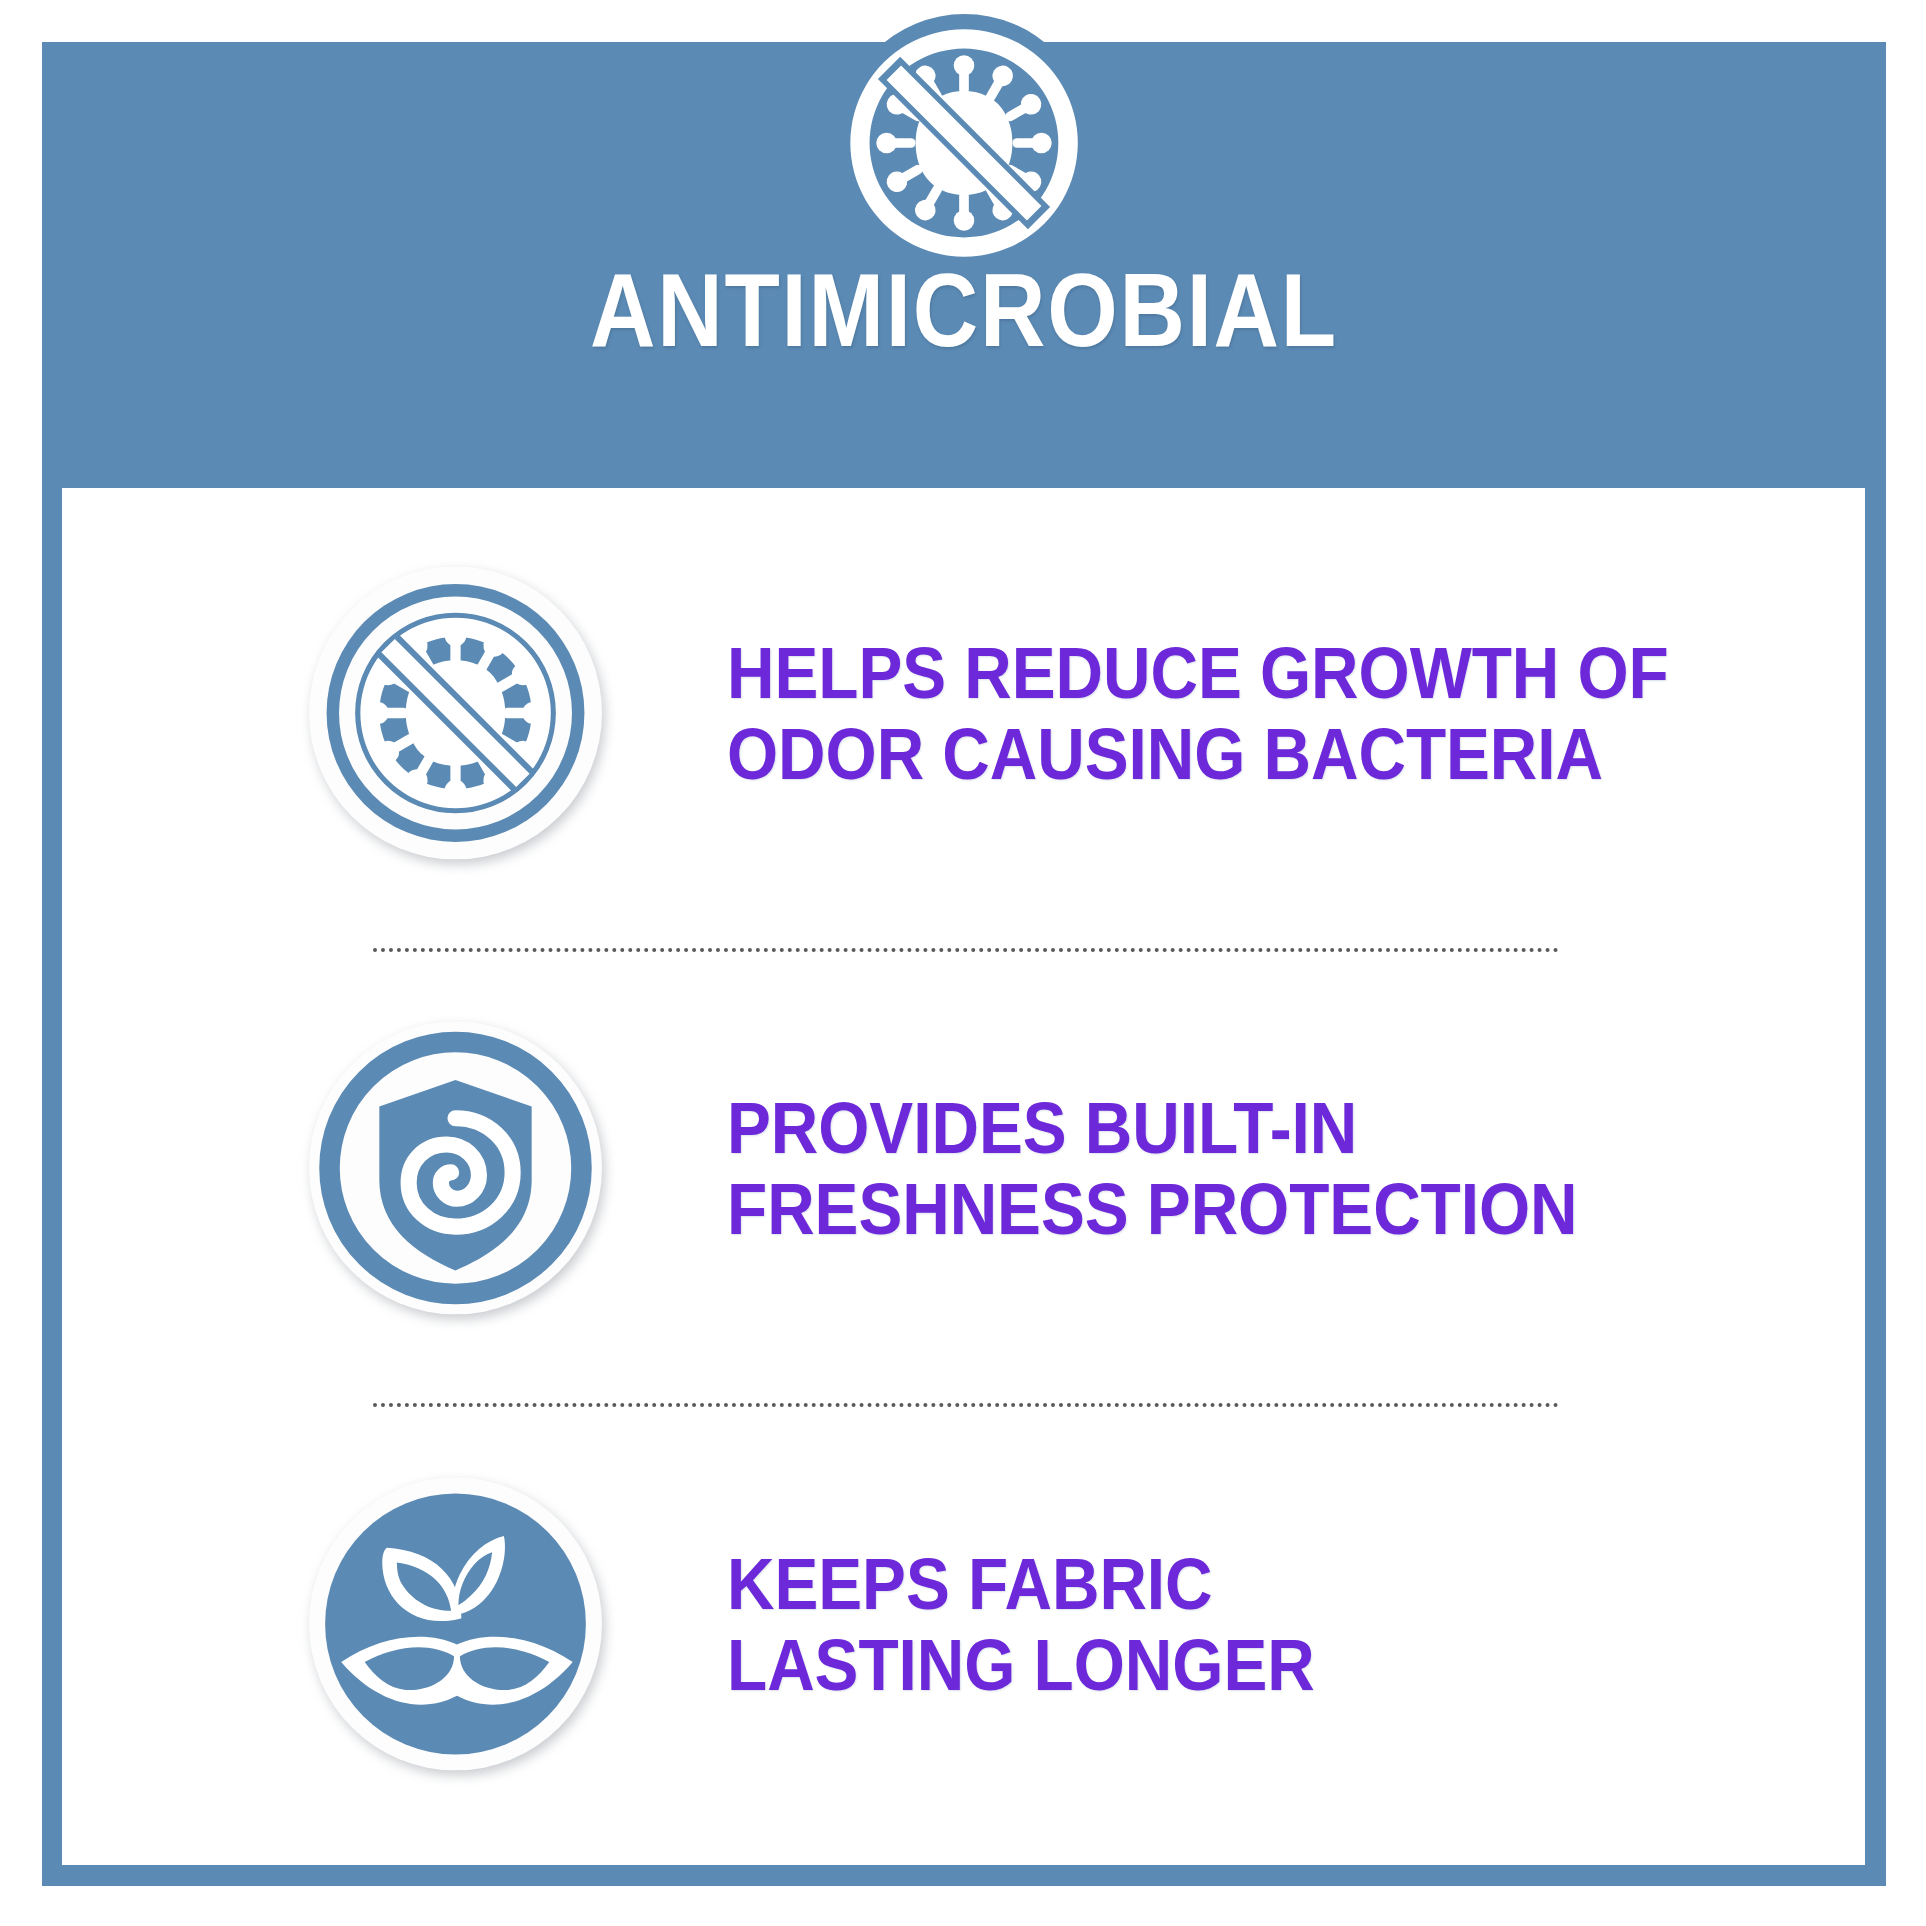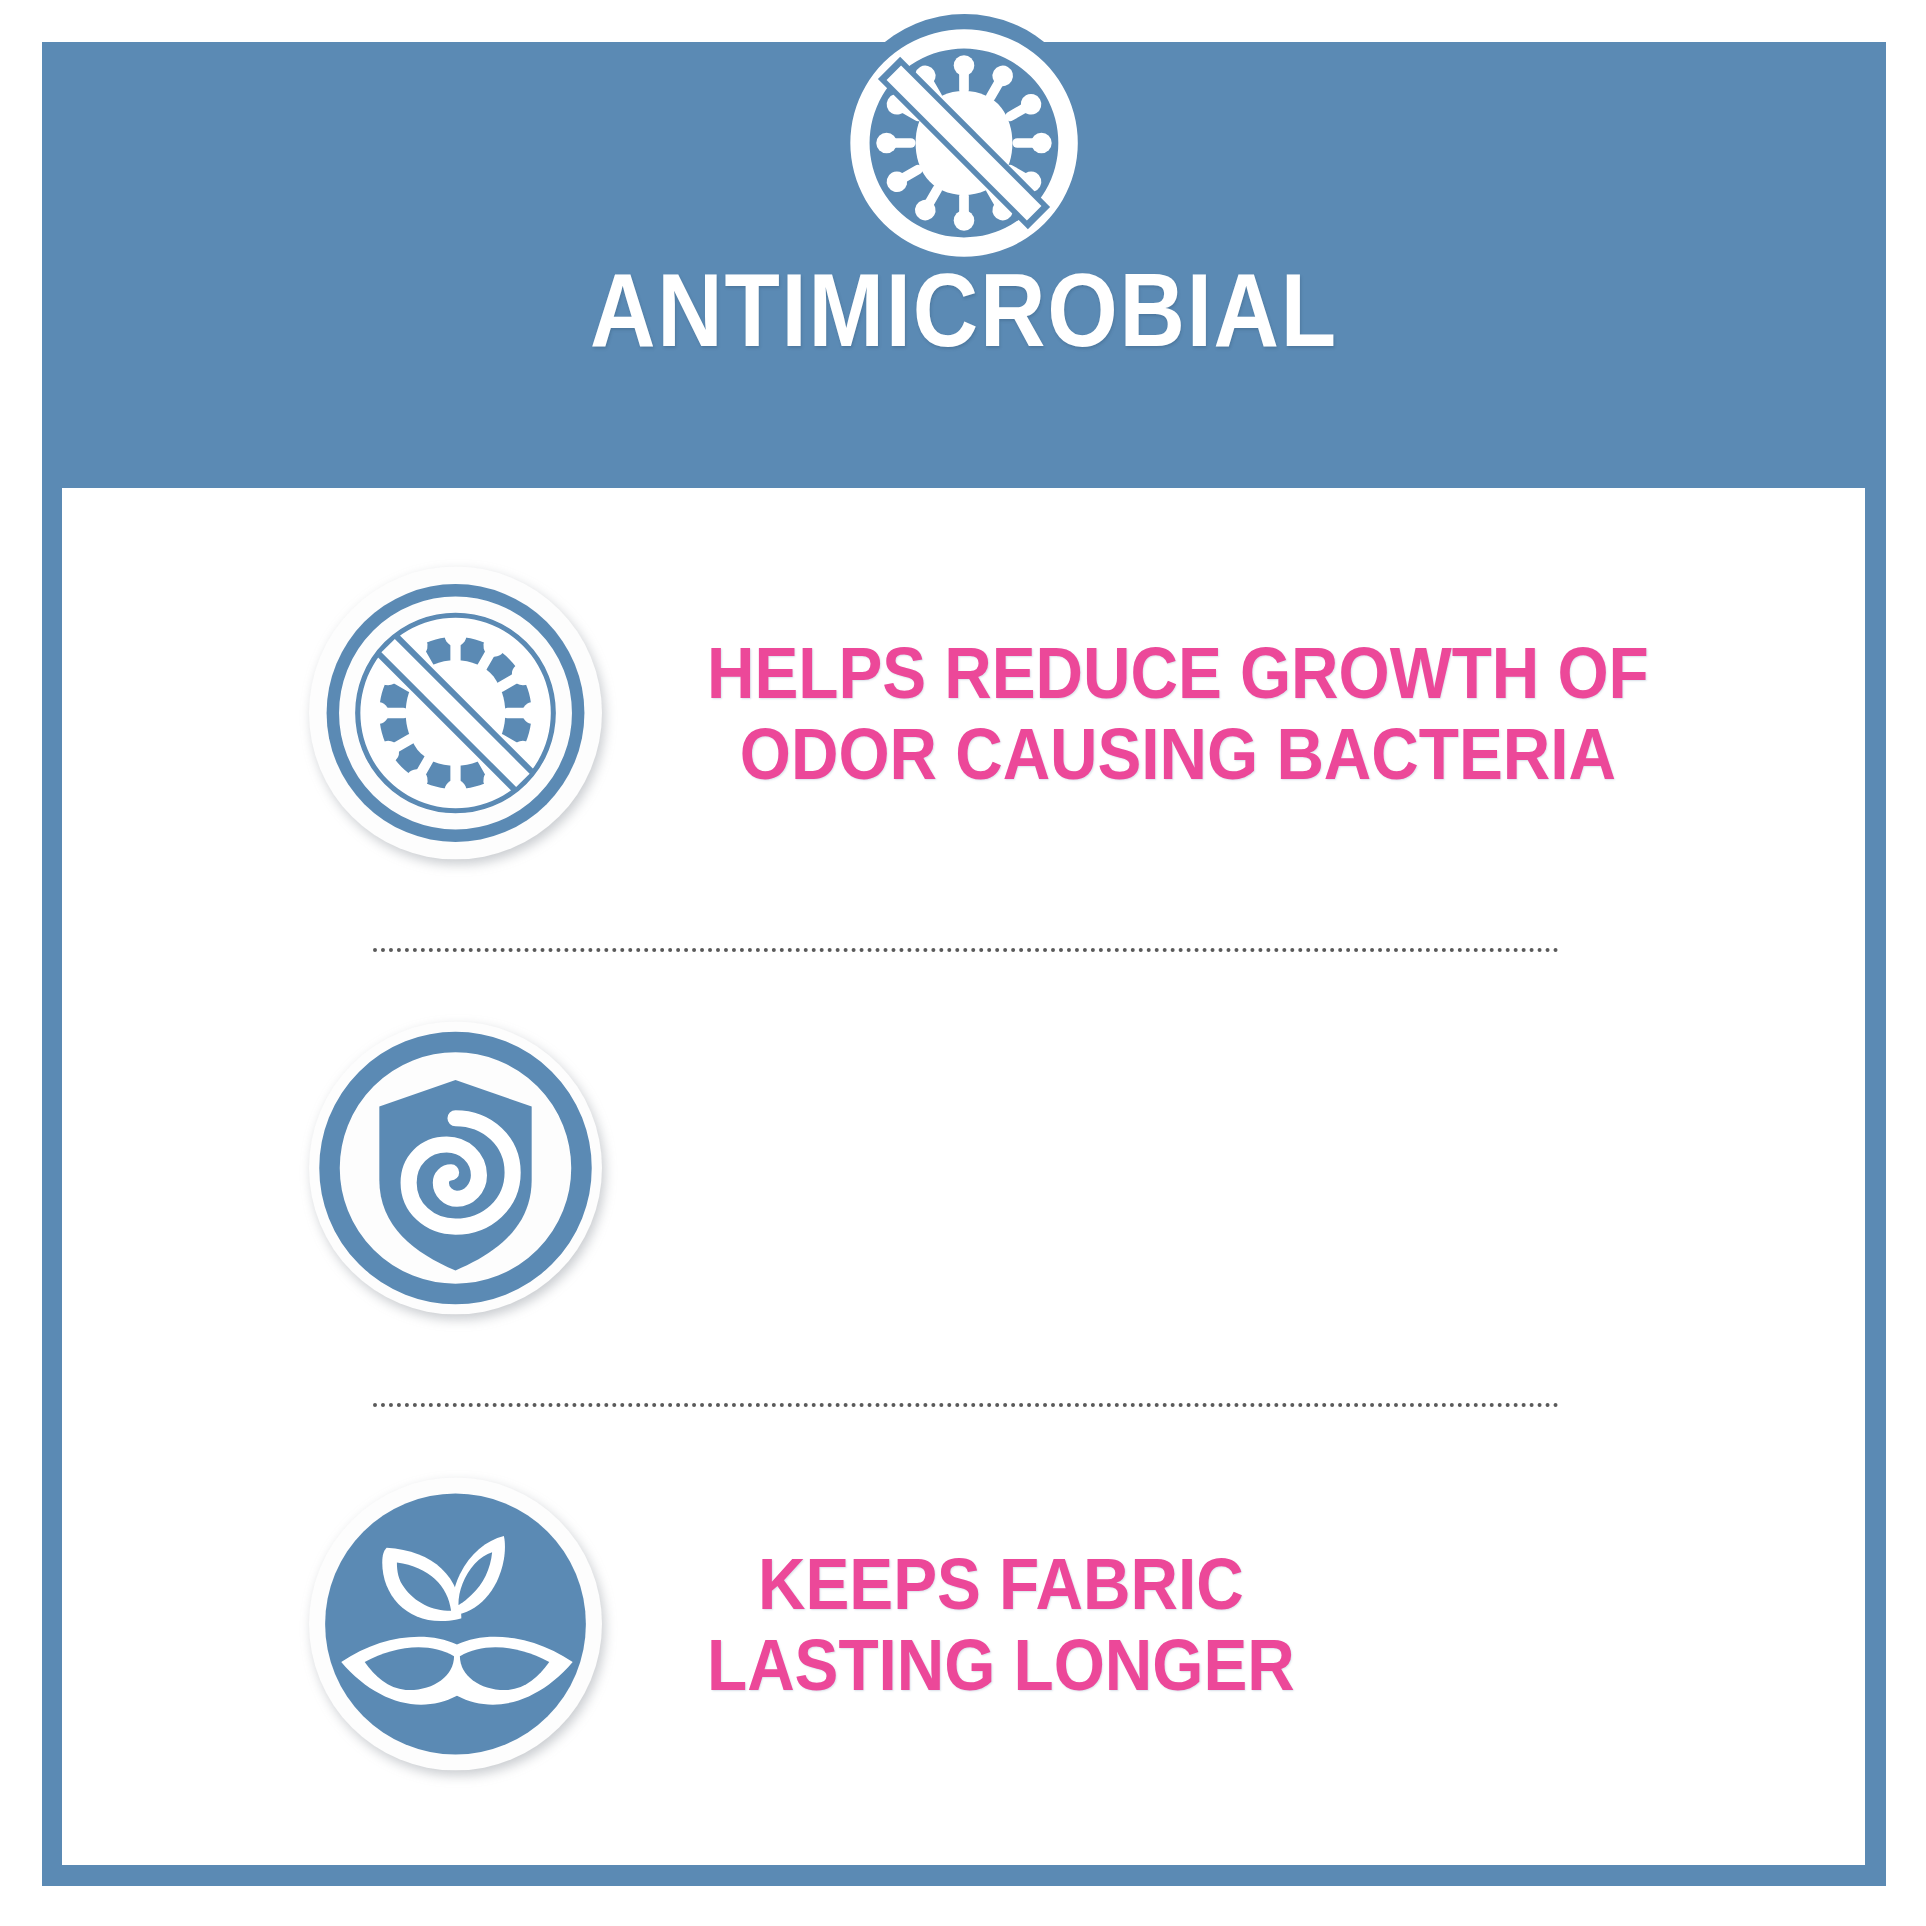--- a/index.html
+++ b/index.html
@@ -97,31 +97,30 @@
     top: 50%;
     transform: translateY(-50%);
     width: 293px; height: 293px;
     border-radius: 50%;
     filter: drop-shadow(3px 5px 6px rgba(100,110,120,0.35));
   }
   .feature-icon svg { display:block; width:100%; height:100%; }
 
   .feature-text {
     position: absolute;
-    left: 645px;
+    left: 665px;
     top: 50%;
     transform: translateY(-50%);
-    color: #ec4899;
+    color: #6d28d9;
     font-family: "Liberation Sans Narrow", "Liberation Sans", sans-serif;
     font-weight: 700;
     font-size: 73px;
     line-height: 1.11;
     letter-spacing: 0px;
     text-shadow: 1px 1px 2px rgba(80,120,160,0.22);
-    text-align: center;
   }
   .feature-text .line {
     display: block;
     transform: scaleX(0.9);
     transform-origin: left center;
     white-space: nowrap;
   }
 
   
   .divider {
@@ -334,20 +333,24 @@
                    C122 66 139 82 139 103
                    C139 124 122 140 100 140
                    C82 140 68 127 68 110
                    C68 95 79 84 94 84
                    C106 84 116 93 116 105
                    C116 114 109 121 101 121
                    C95 121 90 116 90 110
                    C90 106 93 103 97 103" fill="none" stroke="#ffffff" stroke-width="11" stroke-linecap="round"></path>
         </svg>
       </div>
+      <div class="feature-text">
+        <span class="line">PROVIDES BUILT-IN</span>
+        <span class="line">FRESHNESS PROTECTION</span>
+      </div>
     </div>
 
     <div class="divider d1"></div>
 
     <div class="feature f2">
       <div class="feature-icon">
         <svg viewBox="0 0 200 200" xmlns="http://www.w3.org/2000/svg">
 
           <circle cx="100" cy="100" r="100" fill="#fdfdfd"></circle>
 

